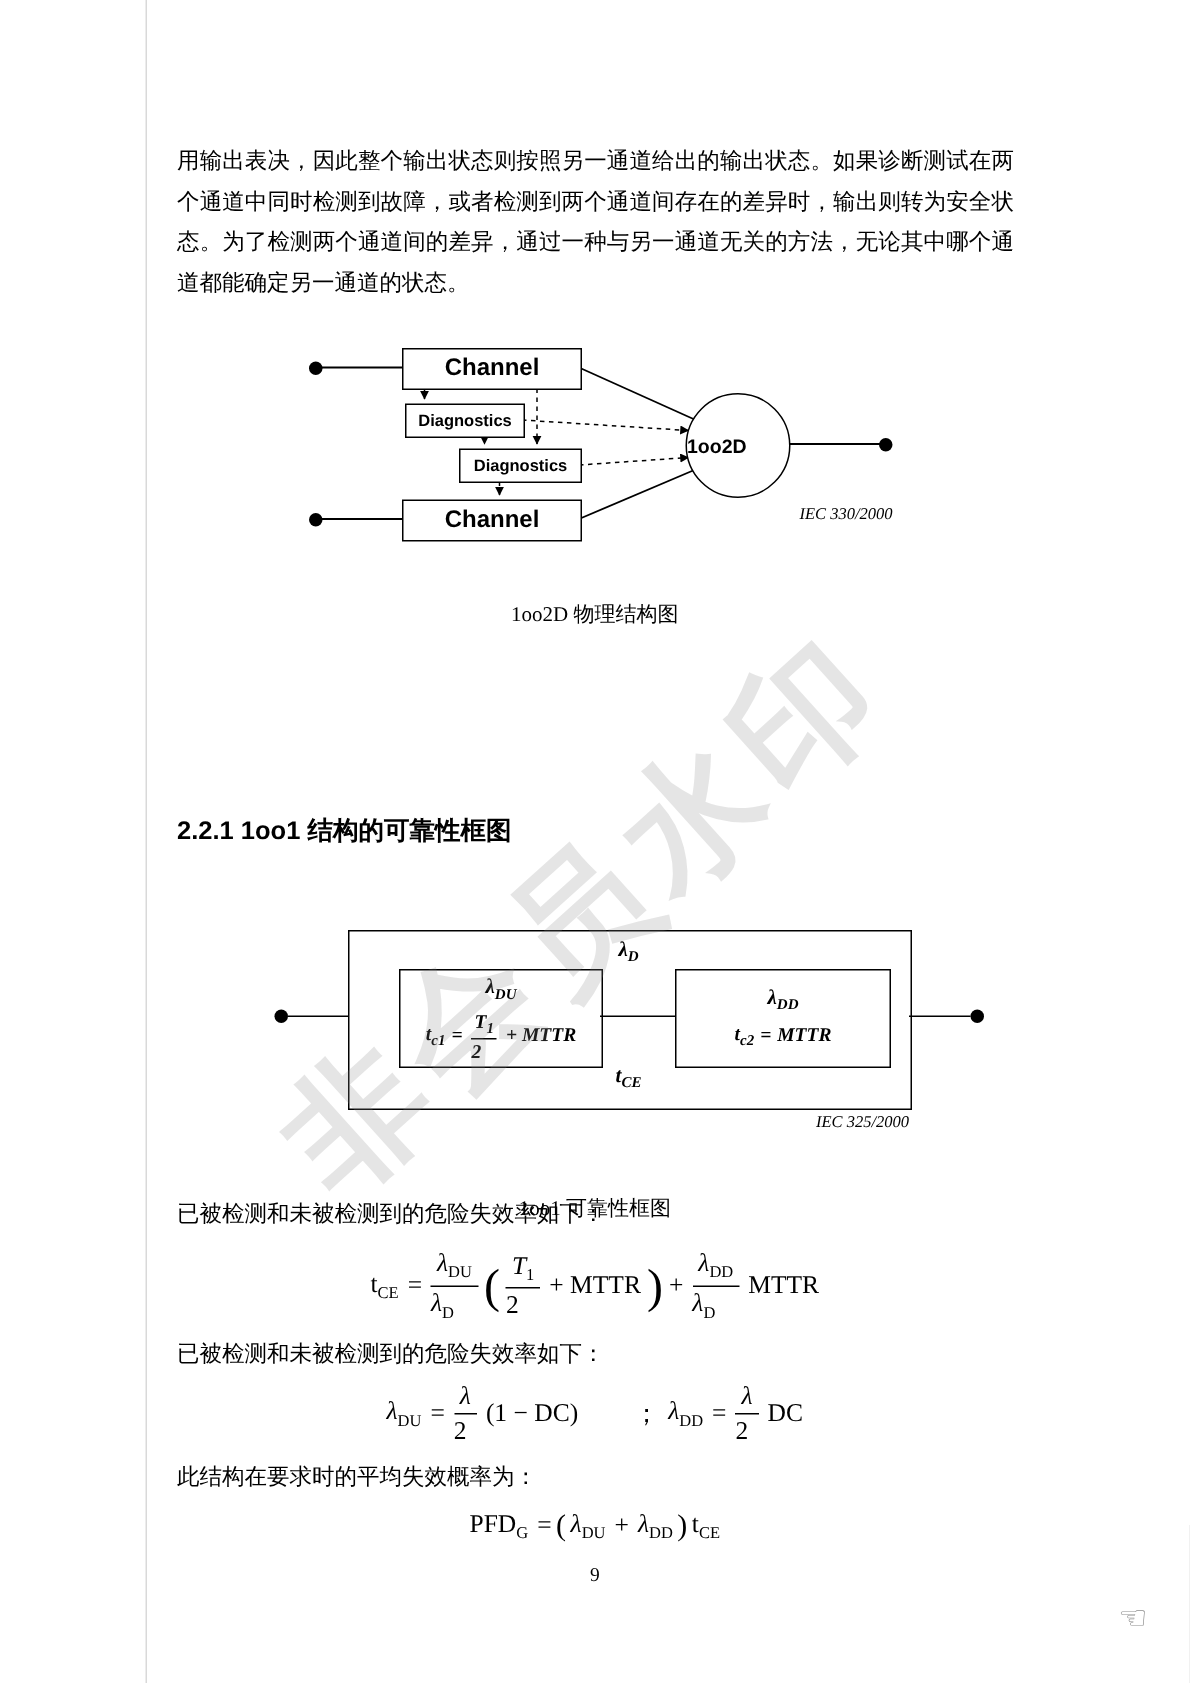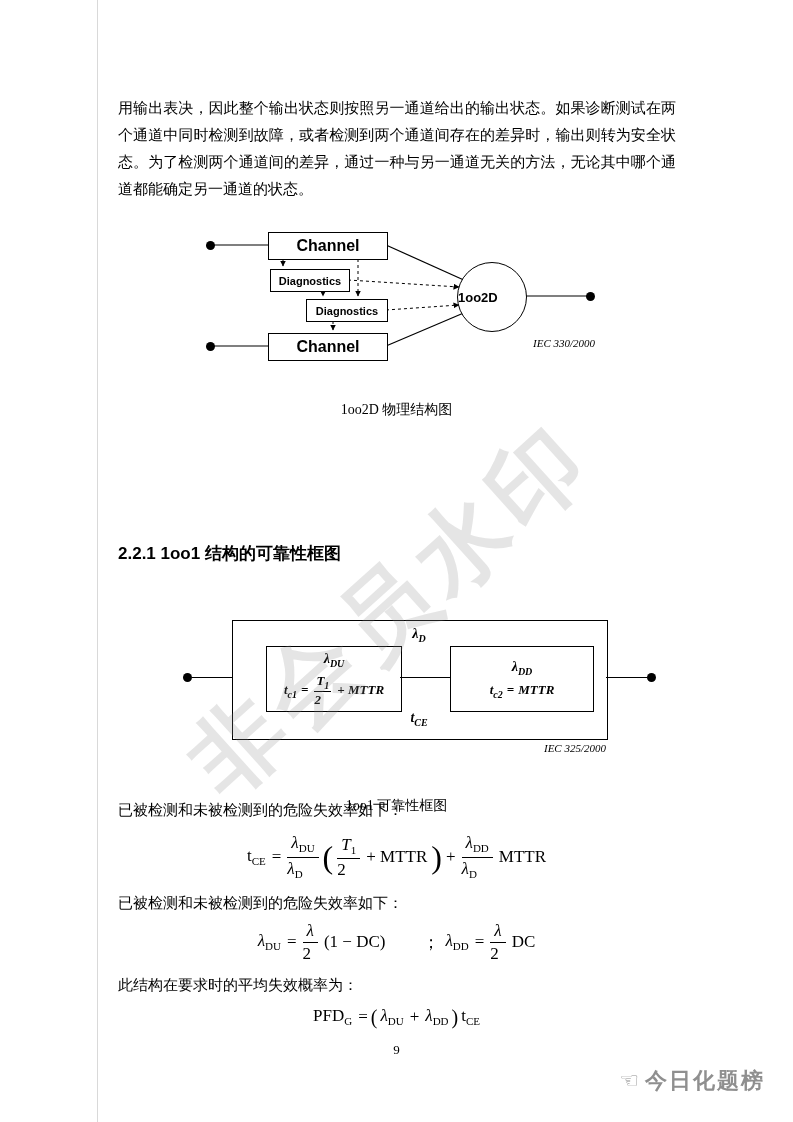--- a/index.html
+++ b/index.html
@@ -226,15 +226,14 @@
   </div>
 
   <div class="pageno">9</div>
 
   <div class="watermark">
     <span>非会员水印</span>
   </div>
 
   <div class="footer-logo">
     <span class="hand">☜</span>
-    <span class="txt">今日化题榜</span>
   </div>
 </div>
 
 </body></html>

